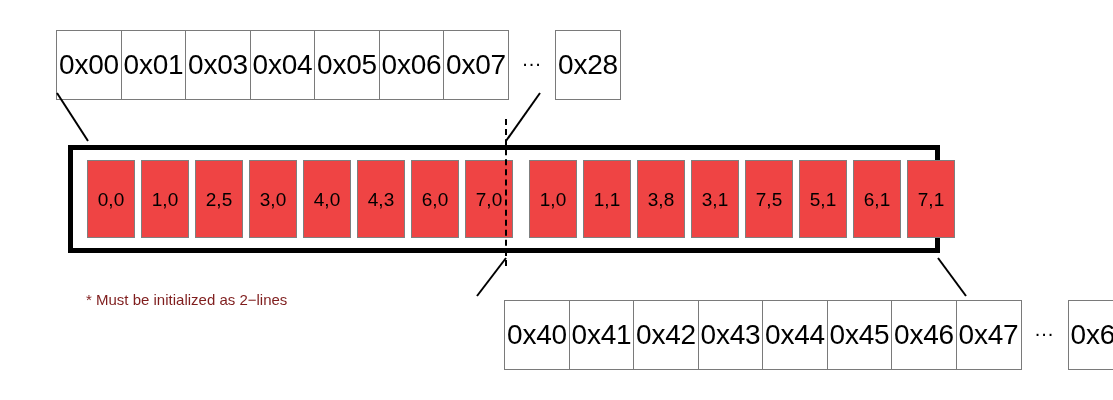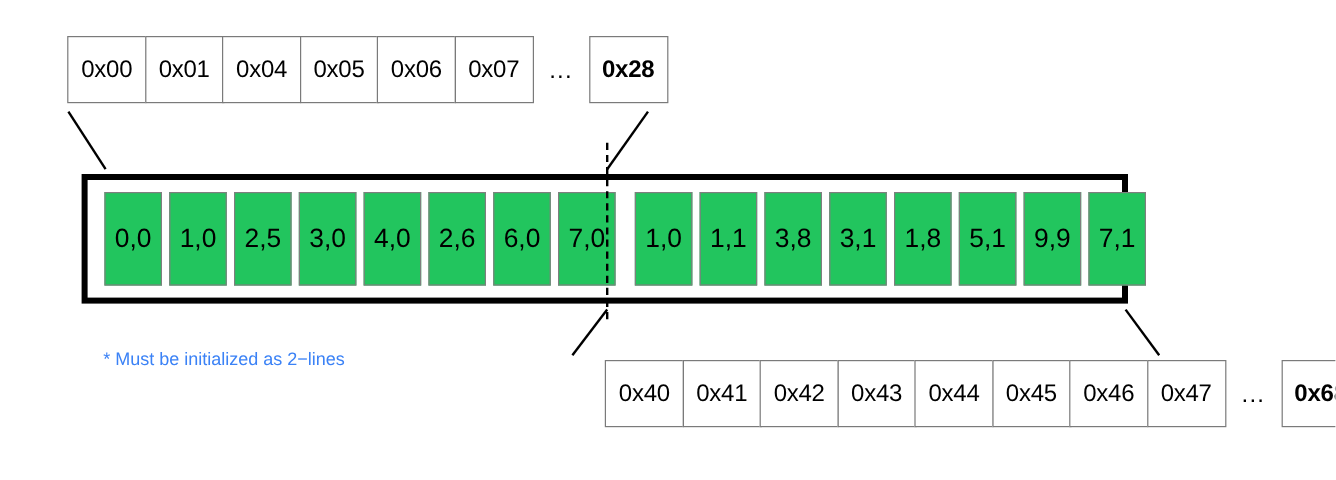--- a/index.html
+++ b/index.html
@@ -34,46 +34,45 @@
   .hex-row {
     position: absolute;
     display: flex;
     align-items: stretch;
   }
   .hex-cell {
     box-sizing: border-box;
     border: 1.5px solid #7a7a7a;
     background: #ffffff;
     width: 66px;
-    height: 56px;
+    height: 70px;
     margin-left: -1.5px;
     display: flex;
     align-items: center;
     justify-content: center;
-    font-size: 20px;
+    font-size: 28px;
     line-height: 1;
     letter-spacing: -0.2px;
     color: #000000;
   }
   .hex-cell:first-child {
     margin-left: 0;
   }
   .hex-gap {
     width: 46px;
     height: 58px;
     display: flex;
     align-items: center;
     justify-content: center;
     font-size: 20px;
     color: #000000;
     letter-spacing: 1px;
   }
   .hex-cell.detached {
     margin-left: 0;
-    font-weight: bold;
   }
 
   
   #cache-bar {
     position: absolute;
     left: 68px;
     top: 145px;
     width: 872px;
     height: 108px;
     box-sizing: border-box;
@@ -84,27 +83,27 @@
     position: absolute;
     left: 14px;
     top: 10px;
     display: flex;
     align-items: center;
     gap: 6px;
   }
   .slot {
     box-sizing: border-box;
     border: 1.5px solid #7f7f7f;
-    background: #22c55e;
+    background: #ef4444;
     width: 48px;
     height: 78px;
     display: flex;
     align-items: center;
     justify-content: center;
-    font-size: 22px;
+    font-size: 19px;
     line-height: 1;
     color: #000000;
   }
   .slot-spacer {
     width: 4px;
     height: 78px;
   }
 
   
   #split-line {
@@ -116,57 +115,58 @@
     border-left: 2px dashed #000000;
   }
 
   
   #footnote {
     position: absolute;
     left: 86px;
     top: 291px;
     font-size: 15px;
     white-space: nowrap;
-    color: #3b82f6;
+    color: #7f1d1d;
   }
 </style>
 </head>
 <body>
 
 <div id="diagram-root">
 
   <div class="hex-row" id="top-row" style="left:56px; top:30px;">
     <div class="hex-cell">0x00</div>
     <div class="hex-cell">0x01</div>
+    <div class="hex-cell">0x03</div>
     <div class="hex-cell">0x04</div>
     <div class="hex-cell">0x05</div>
     <div class="hex-cell">0x06</div>
     <div class="hex-cell">0x07</div>
     <div class="hex-gap">...</div>
     <div class="hex-cell detached">0x28</div>
   </div>
 
   <div id="cache-bar">
     <div id="cache-bar-inner">
       <div class="slot">0,0</div>
       <div class="slot">1,0</div>
       <div class="slot">2,5</div>
       <div class="slot">3,0</div>
       <div class="slot">4,0</div>
-      <div class="slot">2,6</div>
+      <div class="slot">4,3</div>
       <div class="slot">6,0</div>
       <div class="slot">7,0</div>
       <div class="slot-spacer"></div>
       <div class="slot">1,0</div>
       <div class="slot">1,1</div>
       <div class="slot">3,8</div>
       <div class="slot">3,1</div>
-      <div class="slot">1,8</div>
+      <div class="slot">7,5</div>
       <div class="slot">5,1</div>
-      <div class="slot">9,9</div>
+      <div class="slot">6,1</div>
       <div class="slot">7,1</div>
     </div>
   </div>
 
   <div id="split-line"></div>
 
   <div id="footnote">* Must be initialized as 2−lines</div>
 
   <div class="hex-row" id="bottom-row" style="left:504px; top:300px;">
     <div class="hex-cell">0x40</div>

